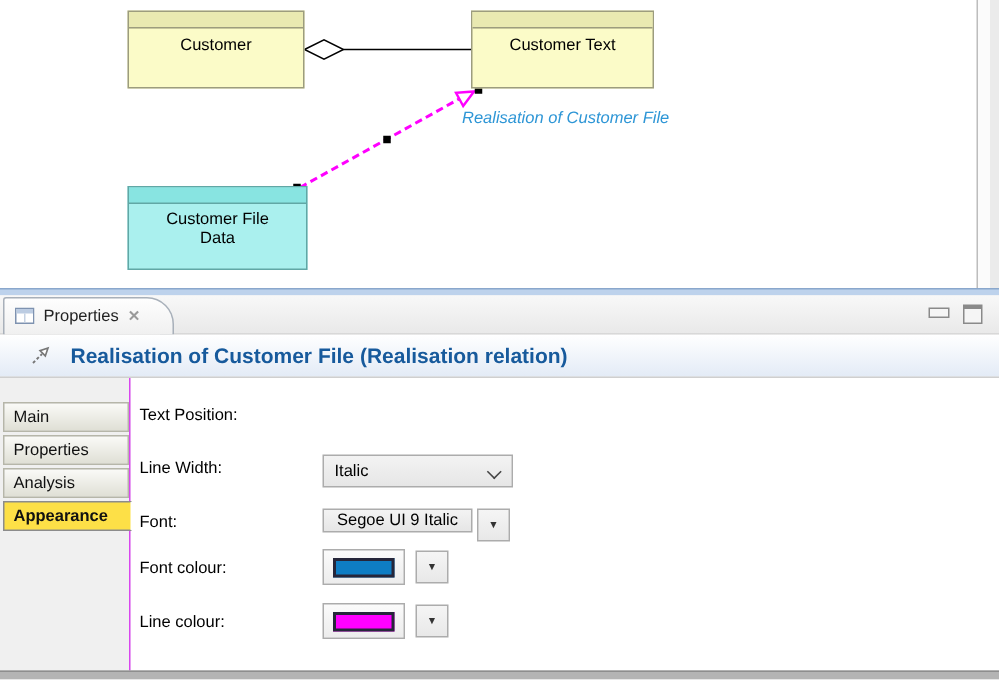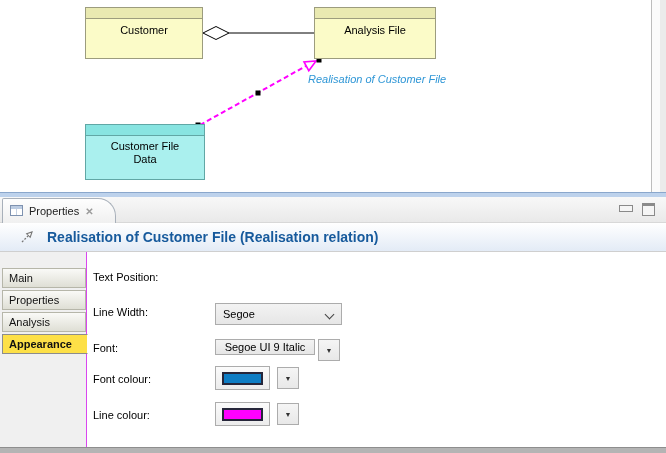--- a/index.html
+++ b/index.html
@@ -85,21 +85,21 @@
       </g>
     </svg>
 
     <div class="node yellow" id="n-customer">
       <div class="hdr"></div>
       <div class="lbl">Customer</div>
     </div>
 
     <div class="node yellow" id="n-customer-file">
       <div class="hdr"></div>
-      <div class="lbl">Analysis File</div>
+      <div class="lbl">Customer Text</div>
     </div>
 
     <div class="node cyan" id="n-cfd">
       <div class="hdr"></div>
       <div class="lbl">Customer File Data</div>
     </div>
 
     <div class="conn-label" style="color: rgb(46, 150, 214);">Realisation of Customer File</div>
 
     <div class="vscroll"></div>
@@ -138,21 +138,21 @@
         <div class="side-tab" style="top:16px">Main</div>
         <div class="side-tab" style="top:38px">Properties</div>
         <div class="side-tab" style="top:60px">Analysis</div>
         <div class="side-tab sel" style="top:82px">Appearance</div>
       </div>
 
       <div class="flabel" style="top:19px">Text Position:</div>
 
       <div class="flabel" style="top:54px">Line Width:</div>
       <div class="combo" style="top:51px">
-        <span>Segoe</span>
+        <span>Italic</span>
         <span class="chev"></span>
       </div>
 
       <div class="flabel" style="top:90px">Font:</div>
       <div class="fontbtn" style="top:87px">Segoe UI 9  Italic</div>
       <div class="dropbtn" style="top:87px;left:318px">
         <span>▼</span>
       </div>
 
       <div class="flabel" style="top:121px">Font colour:</div>

